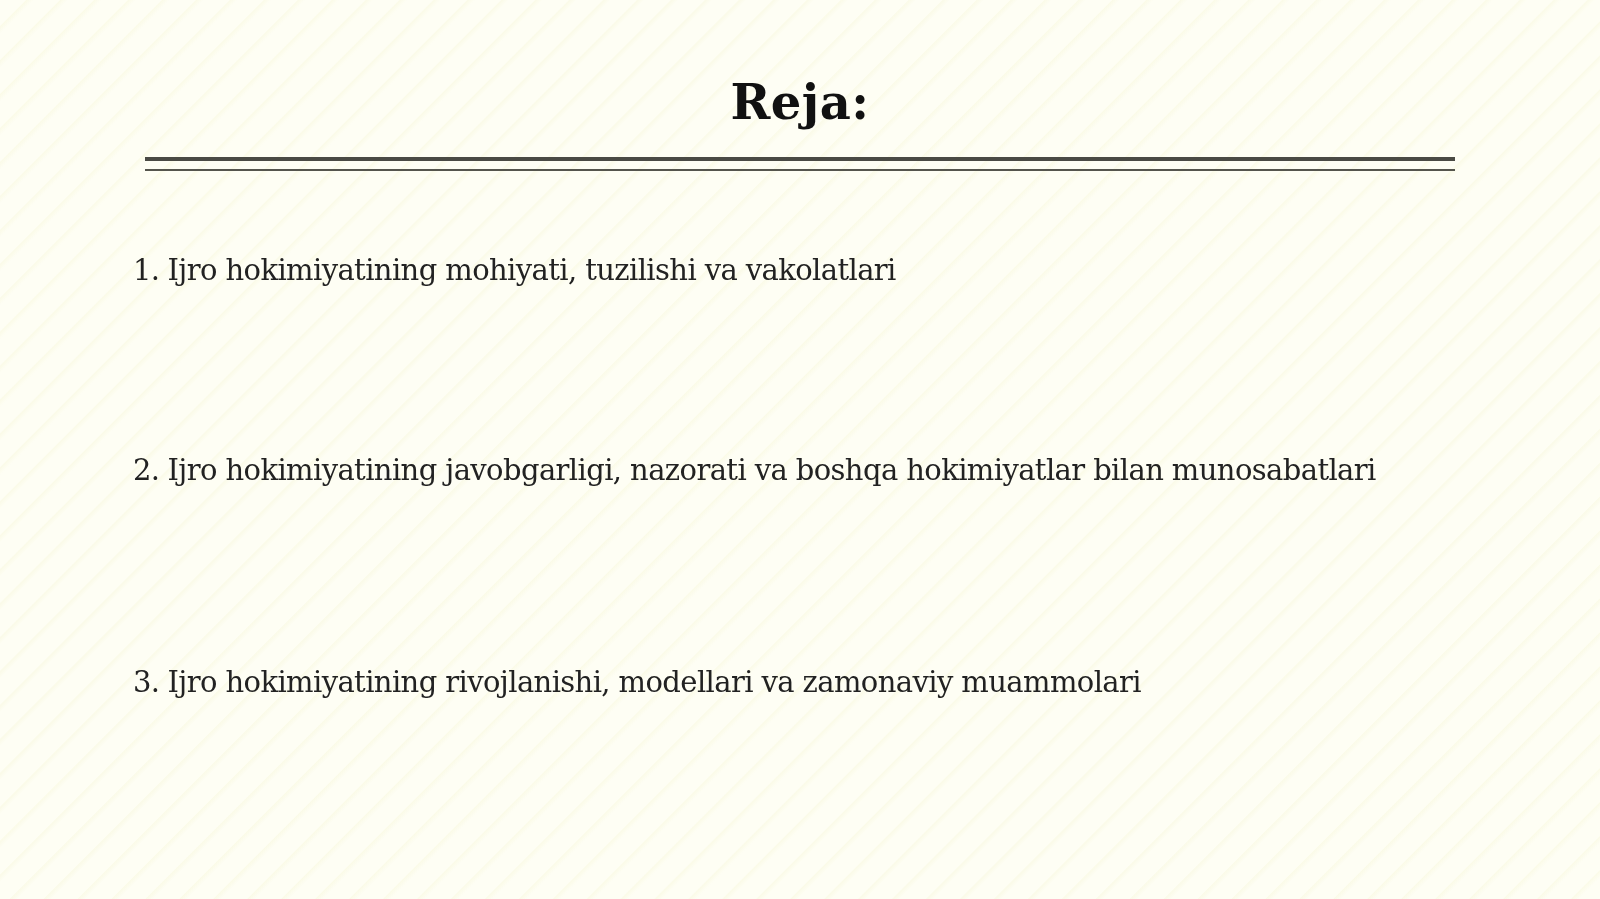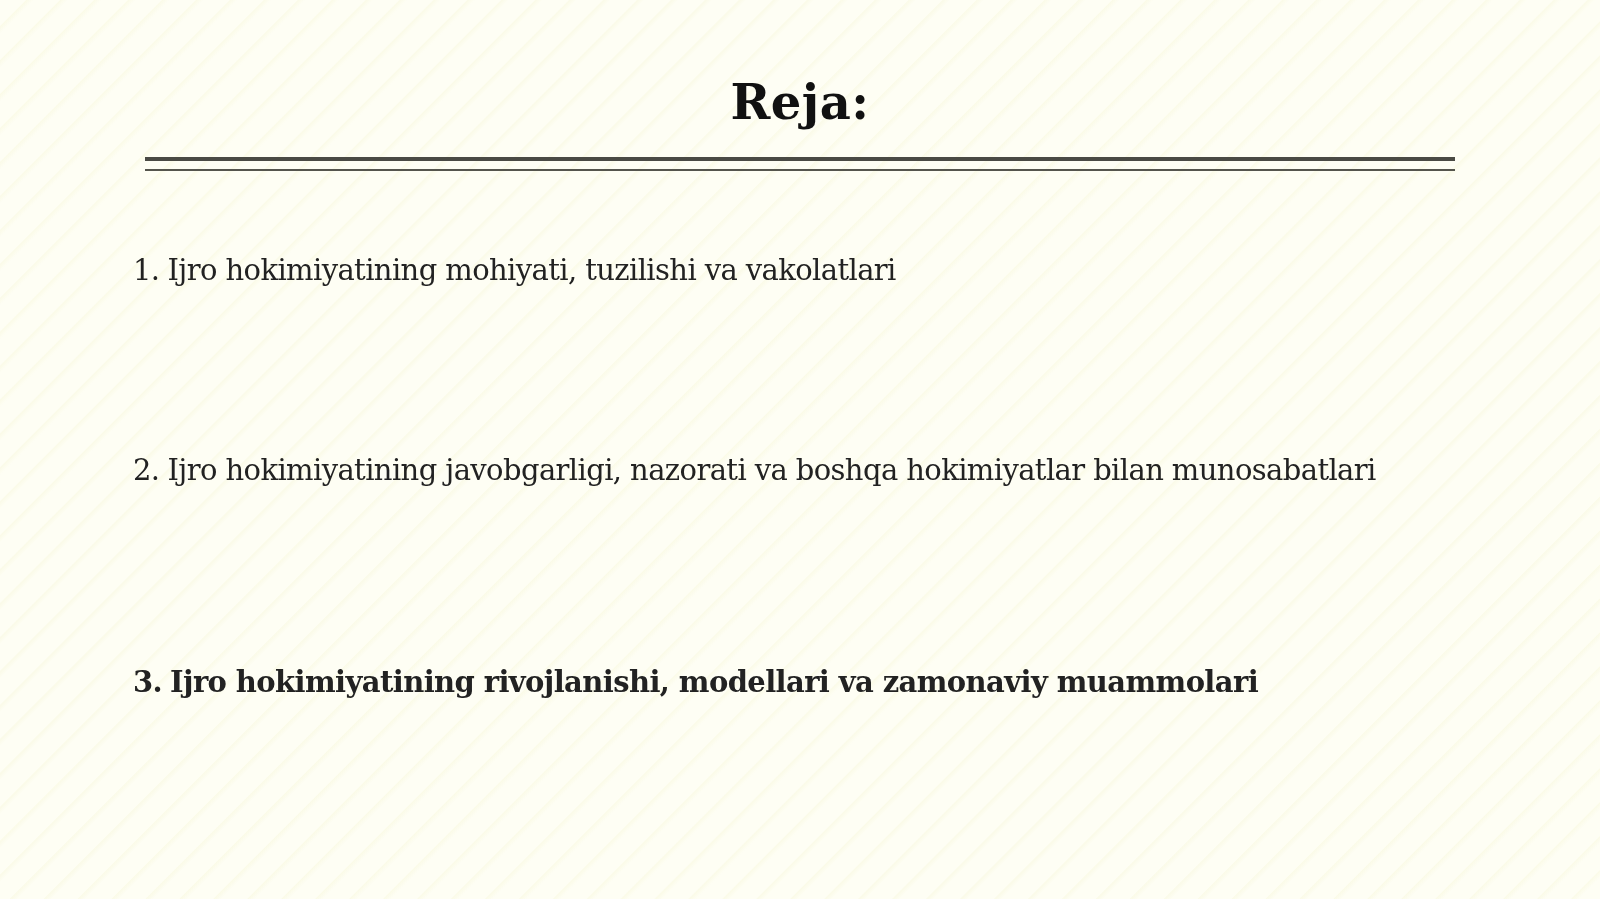--- a/index.html
+++ b/index.html
@@ -64,21 +64,21 @@
       line-height: 36px;
       color: #222222;
       white-space: nowrap;
       letter-spacing: -0.6px;
     }
     .plan-item .num {
       margin-right: 8px;
     }
     .item-1 { top: 252px; }
     .item-2 { top: 452px; }
-    .item-3 { top: 664px; font-weight: bold; }
+    .item-3 { top: 664px; }
   </style>
 </head>
 <body>
 
 <div class="slide">
   <h1 class="title">Reja:</h1>
 
   <div class="rule-thick"></div>
   <div class="rule-thin"></div>
 

